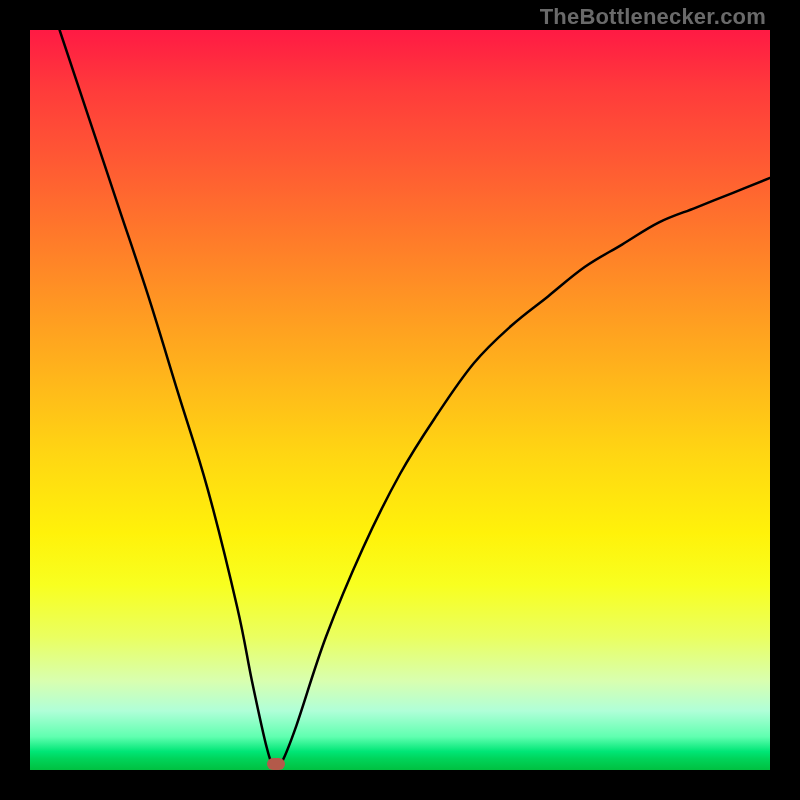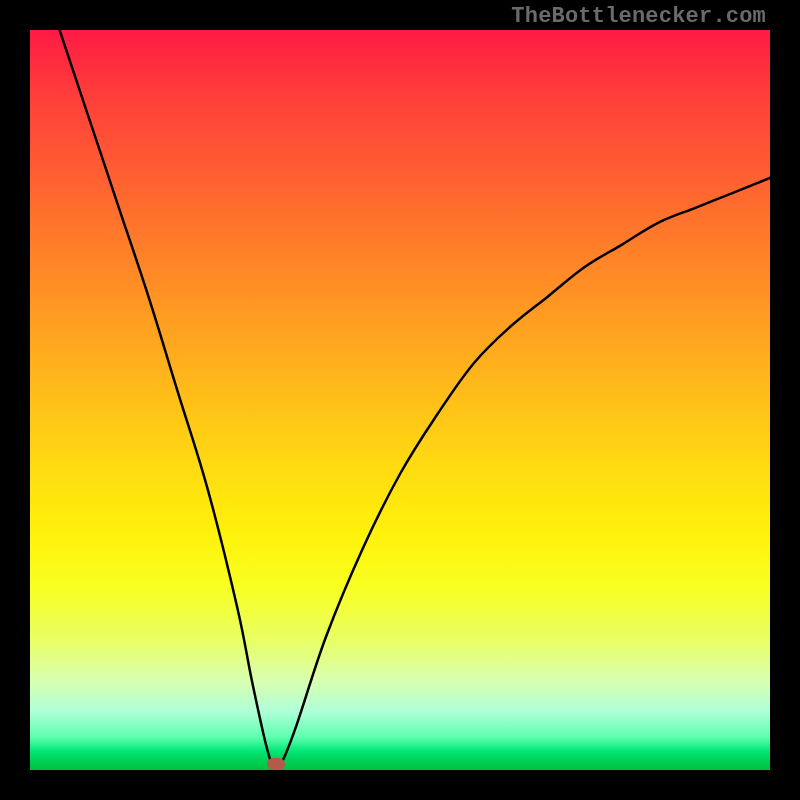--- a/index.html
+++ b/index.html
@@ -32,21 +32,21 @@
       #60ffb0 95.5%,
       #00e676 97.5%,
       #00d45a 98.5%,
       #00c040 100%
     );
   }
   .attribution {
     position: absolute;
     top: 4px;
     right: 34px;
-    font-family: Liberation Mono, monospace;
+    font-family: Liberation Sans, sans-serif;
     font-size: 22px;
     font-weight: 600;
     color: #6a6a6a;
     letter-spacing: 0.2px;
   }
   .curve {
     position: absolute;
     left: 0;
     top: 0;
     width: 740px;

